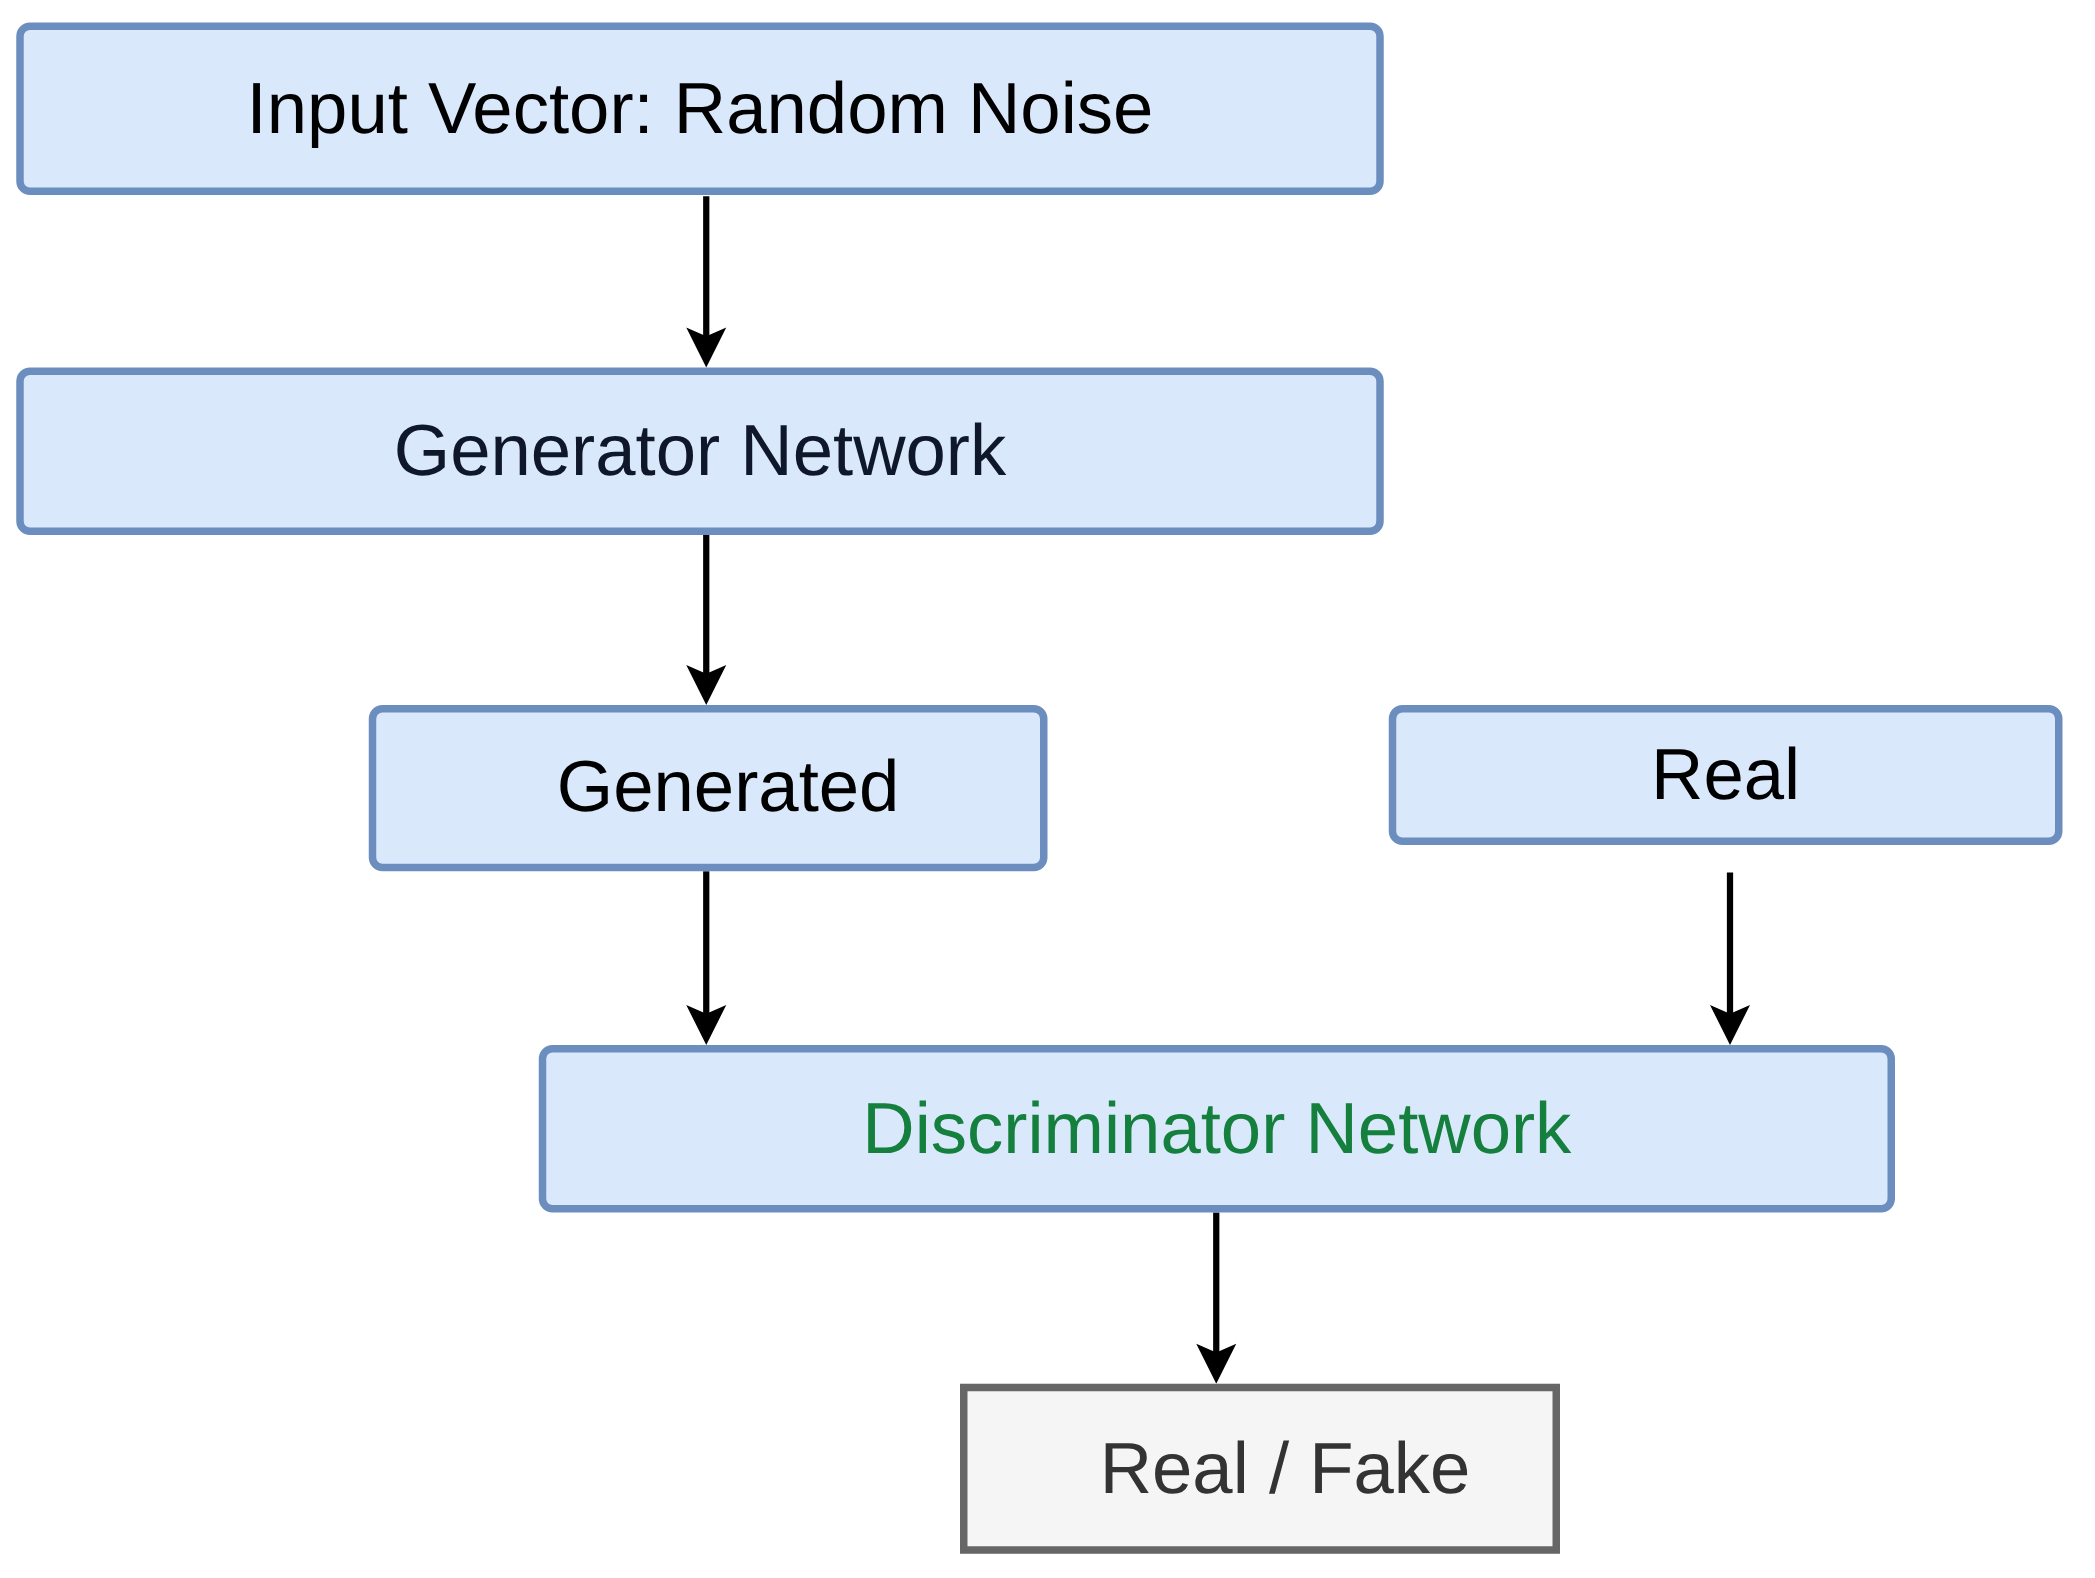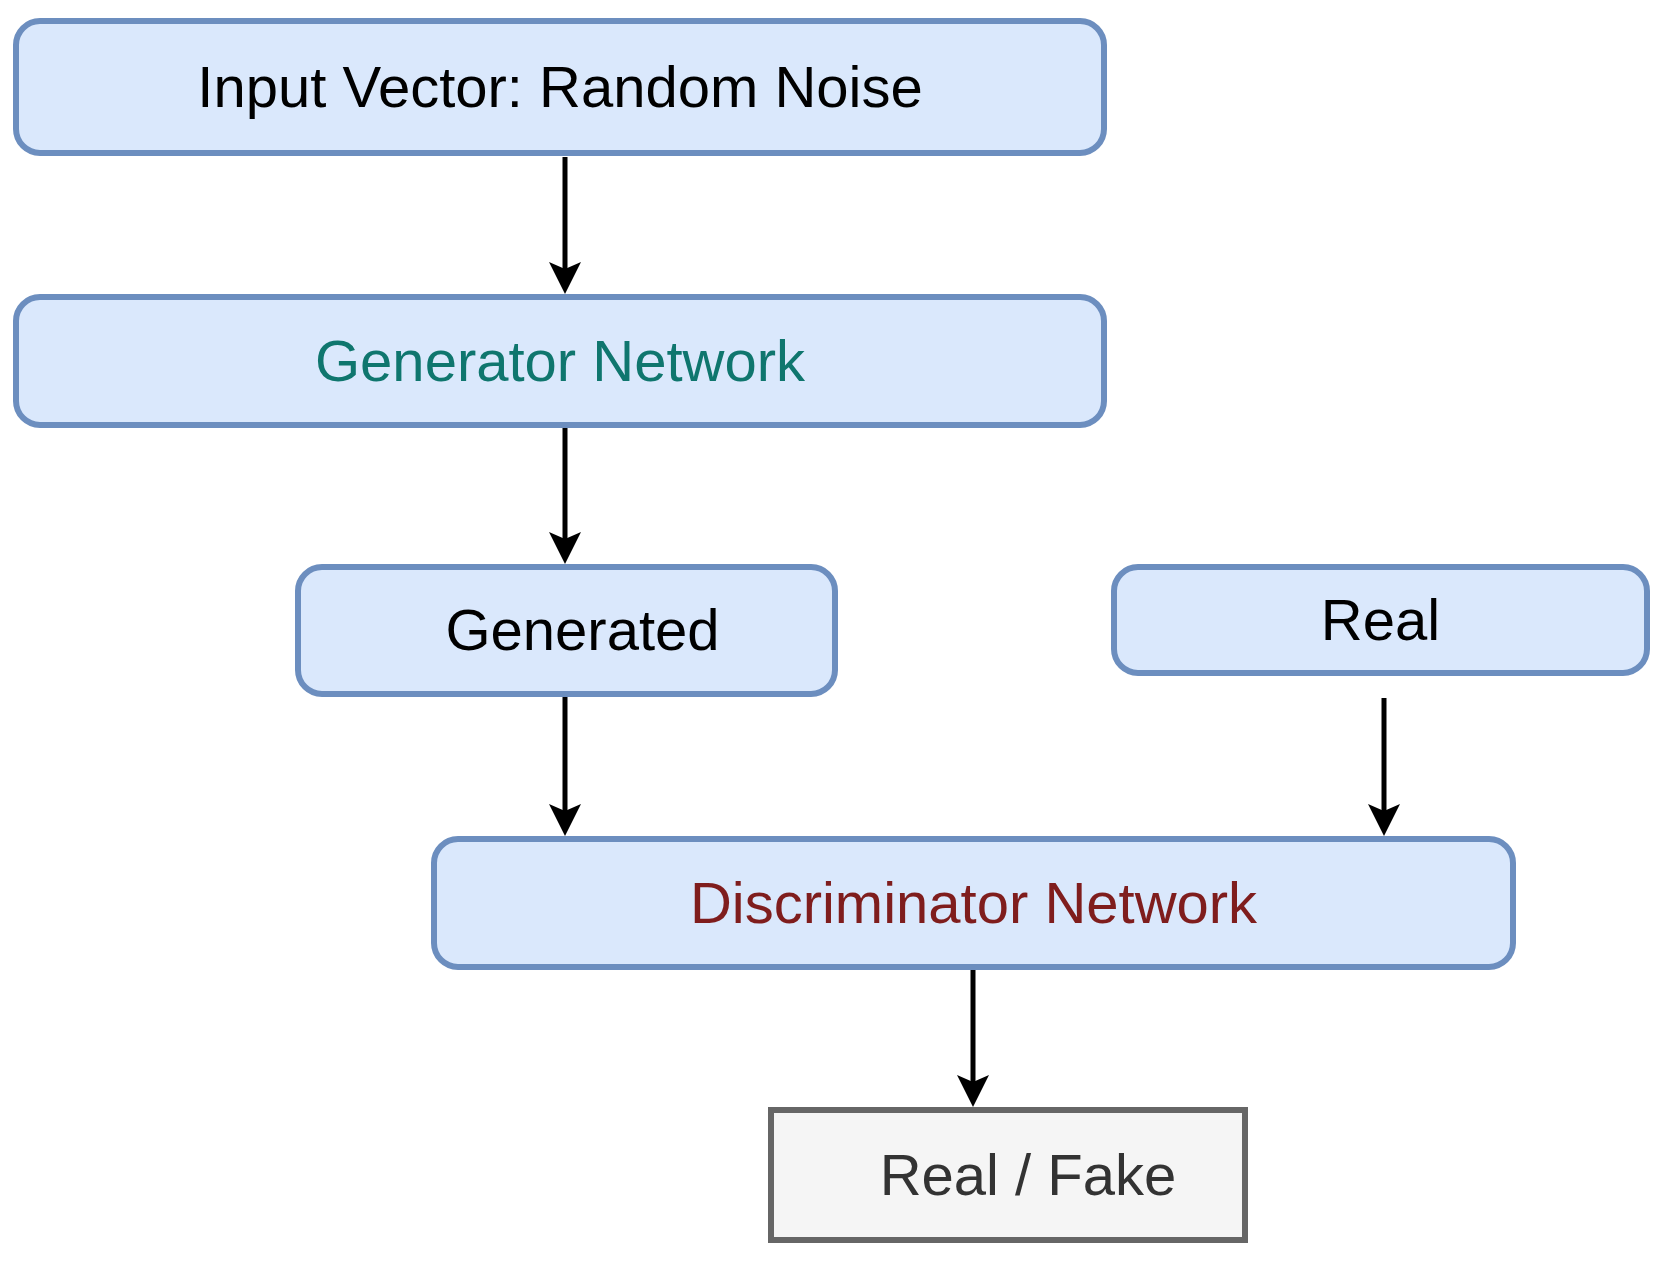--- a/index.html
+++ b/index.html
@@ -26,21 +26,21 @@
   .node {
     position: absolute;
     box-sizing: border-box;
     display: flex;
     align-items: center;
     justify-content: center;
     border-style: solid;
     border-width: 6px;
   }
   .node.rounded {
-    border-radius: 27px;
+    border-radius: 11px;
   }
   .node-label {
     font-size: 58px;
     line-height: 1.15;
     text-align: center;
     white-space: nowrap;
   }
 </style>
 </head>
 <body>
@@ -66,27 +66,27 @@
       <g>
         <line x1="973" y1="970" x2="973" y2="1086" stroke="#000000" stroke-width="5"></line>
         <polygon points="973,1107 957,1075 973,1082 989,1075" fill="#000000"></polygon>
       </g>
     </svg>
 
 <div class="node rounded" style="left: 13px; top: 18px; width: 1094px; height: 138px; background: rgb(218, 232, 252); border-color: rgb(108, 142, 191);">
       <span class="node-label" style="color: rgb(0, 0, 0);">Input Vector: Random Noise</span>
     </div>
     <div class="node rounded" style="left: 13px; top: 294px; width: 1094px; height: 134px; background: rgb(218, 232, 252); border-color: rgb(108, 142, 191);">
-      <span class="node-label" style="color: #0f766e;">Generator Network</span>
+      <span class="node-label" style="color: #0f172a;">Generator Network</span>
     </div>
     <div class="node rounded" style="left: 295px; top: 564px; width: 543px; height: 133px; background: rgb(218, 232, 252); border-color: rgb(108, 142, 191);">
       <span class="node-label" style="color: rgb(0, 0, 0); margin-left: 32px;">Generated</span>
     </div>
     <div class="node rounded" style="left: 1111px; top: 564px; width: 539px; height: 112px; background: rgb(218, 232, 252); border-color: rgb(108, 142, 191);">
       <span class="node-label" style="color: rgb(0, 0, 0);">Real</span>
     </div>
     <div class="node rounded" style="left: 431px; top: 836px; width: 1085px; height: 134px; background: rgb(218, 232, 252); border-color: rgb(108, 142, 191);">
-      <span class="node-label" style="color: #7f1d1d;">Discriminator Network</span>
+      <span class="node-label" style="color: #15803d;">Discriminator Network</span>
     </div>
     <div class="node" style="left: 768px; top: 1107px; width: 480px; height: 136px; background: rgb(245, 245, 245); border-color: rgb(102, 102, 102); padding-left: 40px;">
       <span class="node-label" style="color: rgb(51, 51, 51);">Real / Fake</span>
     </div>
   </div>
 
 </body></html>

